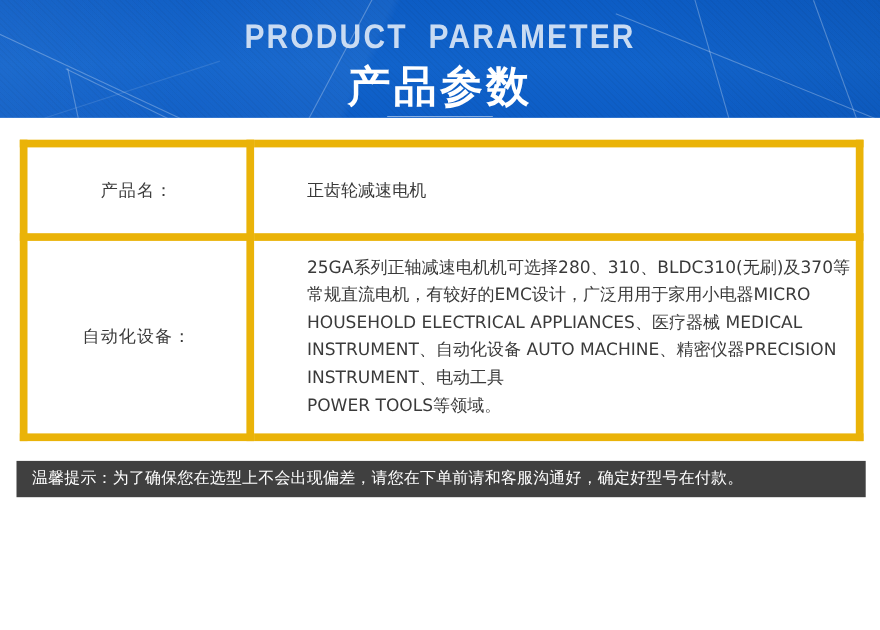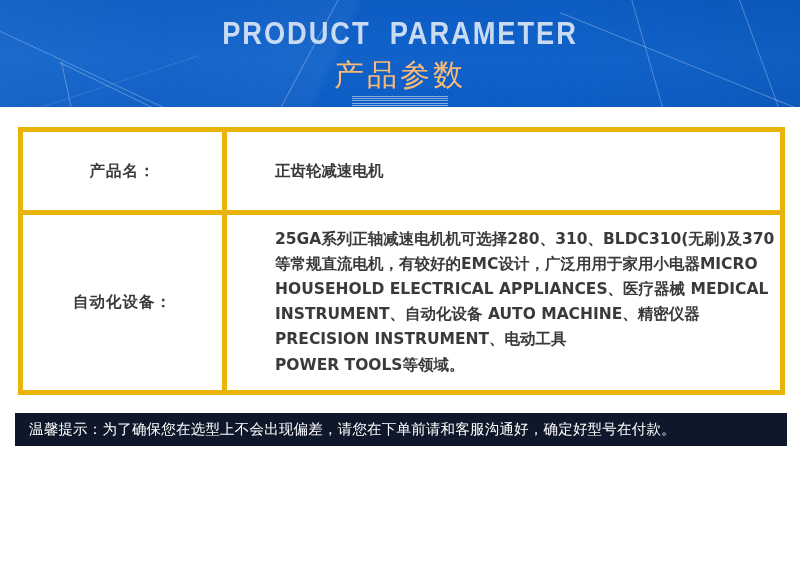--- a/index.html
+++ b/index.html
@@ -69,24 +69,24 @@
     font-weight: bold;
     letter-spacing: 2.2px;
     color: #c9dbf2;
     padding-top: 18px;
     line-height: 1;
     transform: scaleX(0.88);
     white-space: pre;
   }
   .title-cn {
     font-family: "DejaVu Sans", "Liberation Sans", sans-serif;
-    font-size: 30px;
-    font-weight: normal;
+    font-size: 39px;
+    font-weight: bold;
     letter-spacing: 3px;
-    color: #fdba74;
+    color: #ffffff;
     margin-top: 11px;
     line-height: 1;
   }
   .stripes {
     width: 96px;
     height: 17px;
     margin: 6px auto 0;
     background: repeating-linear-gradient(
       to bottom,
       rgba(255,255,255,0.50) 0px,
@@ -99,25 +99,24 @@
   
   .table-wrap {
     margin: 20px 15px 0 18px;
   }
   table.param {
     width: 767px;
     border-collapse: collapse;
     table-layout: fixed;
   }
   table.param td {
-    border: 5px solid #eab308;
+    border: 7px solid #eab308;
     color: #3a3a3a;
     font-size: 15.5px;
     vertical-align: middle;
-    font-weight: bold;
   }
   td.label {
     width: 199px;
     text-align: center;
     padding: 14px 0;
     letter-spacing: 1px;
     font-family: "DejaVu Sans", "Liberation Sans", sans-serif;
   }
   td.value {
     padding: 14px 0 14px 48px;
@@ -128,21 +127,21 @@
   tr.r3 td.value {
     padding-top: 12px;
     padding-bottom: 12px;
     line-height: 1.62;
     white-space: pre-line;
   }
 
   
   .note {
     margin: 18px 13px 0 15px;
-    background: #0f172a;
+    background: #404040;
     color: #ffffff;
     font-family: Liberation Serif, serif;
     font-size: 14.5px;
     height: 33px;
     line-height: 33px;
     padding-left: 14px;
     letter-spacing: 0.2px;
     white-space: nowrap;
     overflow: hidden;
   }

